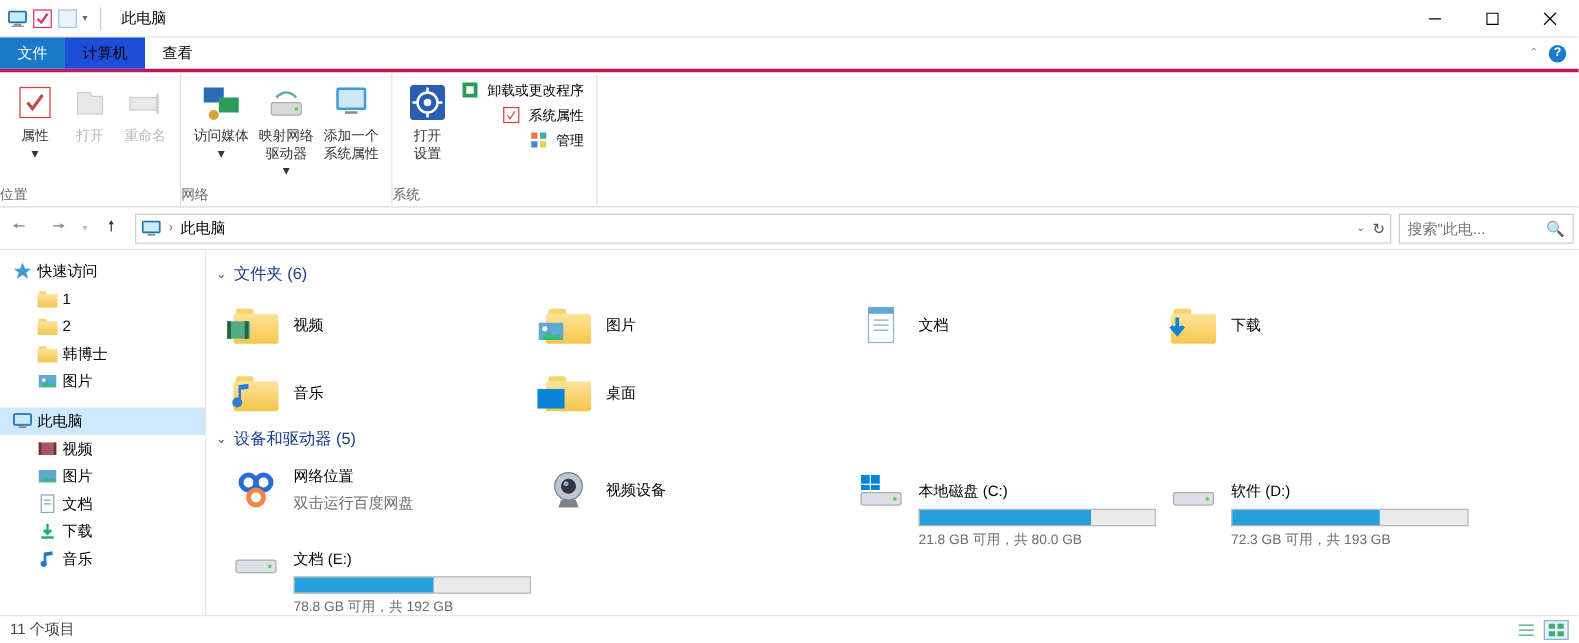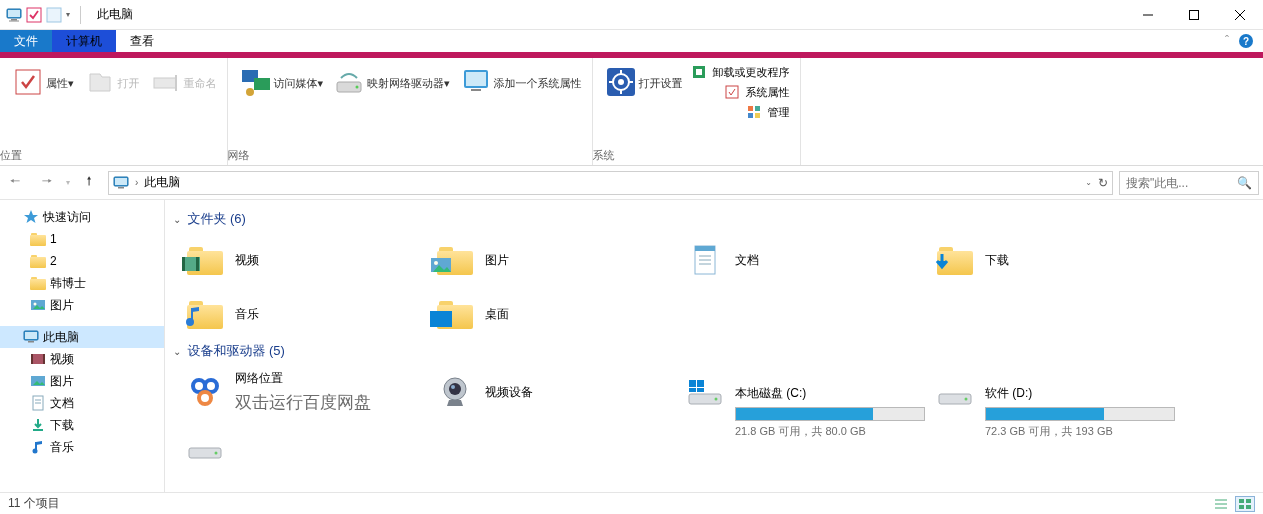--- a/index.html
+++ b/index.html
@@ -9,33 +9,33 @@
   .titlebar { height: 30px; display: flex; align-items: center; border-bottom: 1px solid #e5e5e5; }
   .qat { display: flex; align-items: center; gap: 4px; padding: 0 6px; }
   .qat svg, .qat .q-icon { width: 16px; height: 16px; }
   .qat-sep { width: 1px; height: 18px; background: #ccc; margin: 0 6px; }
   .title-text { margin-left: 4px; font-size: 12px; }
   .spacer { flex: 1; }
   .winbtns { display: flex; }
   .winbtn { width: 46px; height: 30px; display: flex; align-items: center; justify-content: center; }
 
   
-  .tabs { height: 28px; display: flex; align-items: stretch; border-bottom: 6px solid #be185d; }
+  .tabs { height: 28px; display: flex; align-items: stretch; border-bottom: 3px solid #be185d; }
   .tab { padding: 0 14px; display: flex; align-items: center; font-size: 12px; cursor: default; }
   .tab.file { background: #1979ca; color: #fff; }
   .tab.active { background: #1d4ed8; }
   .tabs-right { margin-left: auto; display: flex; align-items: center; gap: 10px; padding-right: 10px; }
   .help-dot { width: 14px; height: 14px; border-radius: 50%; background: #1979ca; color: #fff; display: flex; align-items: center; justify-content: center; font-size: 10px; font-weight: bold; }
 
   
   .ribbon { height: 108px; display: flex; border-bottom: 1px solid #dadada; background: #fff; }
   .rgroup { display: flex; flex-direction: column; border-right: 1px solid #e3e3e3; }
   .rgroup-items { flex: 1; display: flex; align-items: flex-start; padding: 2px 6px 0 6px; }
   .rgroup-label { text-align: left; font-size: 11px; color: #666; padding-bottom: 2px; }
-  .rbtn-big { display: flex; flex-direction: row; align-items: center; justify-content: flex-start; width: auto; min-width: 44px; padding: 4px 4px 0 4px; text-align: center; }
+  .rbtn-big { display: flex; flex-direction: column; align-items: center; justify-content: flex-start; width: auto; min-width: 44px; padding: 4px 4px 0 4px; text-align: center; }
   .rbtn-big .bicon { width: 36px; height: 36px; display: flex; align-items: center; justify-content: center; margin-bottom: 2px; }
   .rbtn-big span { font-size: 11px; line-height: 14px; color: #333; }
   .rbtn-big.disabled span { color: #b8b8b8; }
   .rsmall-col { display: flex; flex-direction: column; gap: 4px; padding-top: 4px; align-items: flex-end; }
   .rsmall { display: flex; align-items: center; gap: 6px; padding: 0 4px; font-size: 11px; }
   .rsmall .sicon { width: 16px; height: 16px; display: flex; align-items: center; justify-content: center; }
   .dd-arrow { font-size: 8px; color: #666; }
 
   
   .navrow { height: 34px; display: flex; align-items: center; gap: 6px; padding: 0 2px; border-bottom: 1px solid #e5e5e5; }
@@ -45,34 +45,34 @@
   .addr .pc-ic { width: 16px; height: 16px; }
   .addr .crumb { font-size: 12px; }
   .addr .chev { color: #666; font-size: 10px; }
   .addr .addr-right { margin-left: auto; display: flex; align-items: center; gap: 6px; }
   .search { width: 140px; height: 24px; border: 1px solid #cfcfcf; display: flex; align-items: center; padding: 0 6px; margin-right: 2px; color: #888; position: relative; }
   .search input { border: none; outline: none; width: 100%; font-size: 12px; color: #888; background: transparent; }
 
   
   .body { display: flex; height: 292px; }
   .tree { width: 165px; border-right: 1px solid #e5e5e5; overflow-y: auto; padding-top: 6px; }
-  .tnode { display: flex; align-items: center; gap: 4px; height: 22px; padding-left: 23px; font-size: 12px; }
+  .tnode { display: flex; align-items: center; gap: 4px; height: 22px; padding-left: 10px; font-size: 12px; }
   .tnode.indent { padding-left: 30px; }
   .tnode.selected { background: #cde8ff; }
   .ticon { width: 16px; height: 16px; display: flex; align-items: center; justify-content: center; }
   .tsep { height: 10px; }
 
   .content { flex: 1; overflow-y: auto; padding: 6px 0 6px 8px; position: relative; }
   .grp-head { display: flex; align-items: center; gap: 6px; color: #1a3e8c; font-size: 13px; margin: 4px 0 8px 0; cursor: default; }
   .grp-chev { font-size: 10px; color: #555; }
   .grid { display: grid; grid-template-columns: repeat(4, 250px); gap: 6px 0; margin-left: 10px; }
   .item { display: flex; align-items: center; gap: 10px; height: 48px; padding: 2px; }
   .item .iticon { width: 40px; height: 40px; display: flex; align-items: center; justify-content: center; }
   .item .itlabel { font-size: 12px; }
-  .item .itsub { font-size: 17px; color: #6d6d6d; margin-top: 4px; }
+  .item .itsub { font-size: 12px; color: #6d6d6d; margin-top: 4px; }
 
   .drive { display: flex; flex-direction: column; gap: 3px; margin-top: 40px; }
   .drive-label { font-size: 12px; }
   .drive-bar { width: 190px; height: 14px; border: 1px solid #b9b9b9; background: #eaeaea; margin-top: 2px; position: relative; }
   .drive-fill { height: 100%; background: #26a0da; }
   .drive-sub { font-size: 11px; color: #6d6d6d; }
 
   
   .status { height: 22px; border-top: 1px solid #e5e5e5; display: flex; align-items: center; padding: 0 8px; font-size: 12px; color: #444; }
   .status .sright { margin-left: auto; display: flex; gap: 4px; }
@@ -534,20 +534,27 @@
           <div class="drive-sub">72.3 GB 可用，共 193 GB</div>
         </div>
       </div>
       <div class="item">
         <div class="iticon">
             <svg width="40" height="36">
               <rect x="4" y="20" width="32" height="10" rx="2" fill="#dcdfe3" stroke="#a8adb3"></rect>
               <circle cx="31" cy="25" r="1.5" fill="#6c6"></circle>
             </svg>
           </div>
+        <div class="drive">
+          <div class="drive-label">文档 (E:)</div>
+          <div class="drive-bar">
+              <div class="drive-fill" style="width: 59%;"></div>
+            </div>
+          <div class="drive-sub">78.8 GB 可用，共 192 GB</div>
+        </div>
       </div>
     </div>
   </div>
 </div>
 
 <div class="status">
   <span>11 个项目</span>
   <div class="sright">
     <div class="viewic">
         <svg width="14" height="12">

